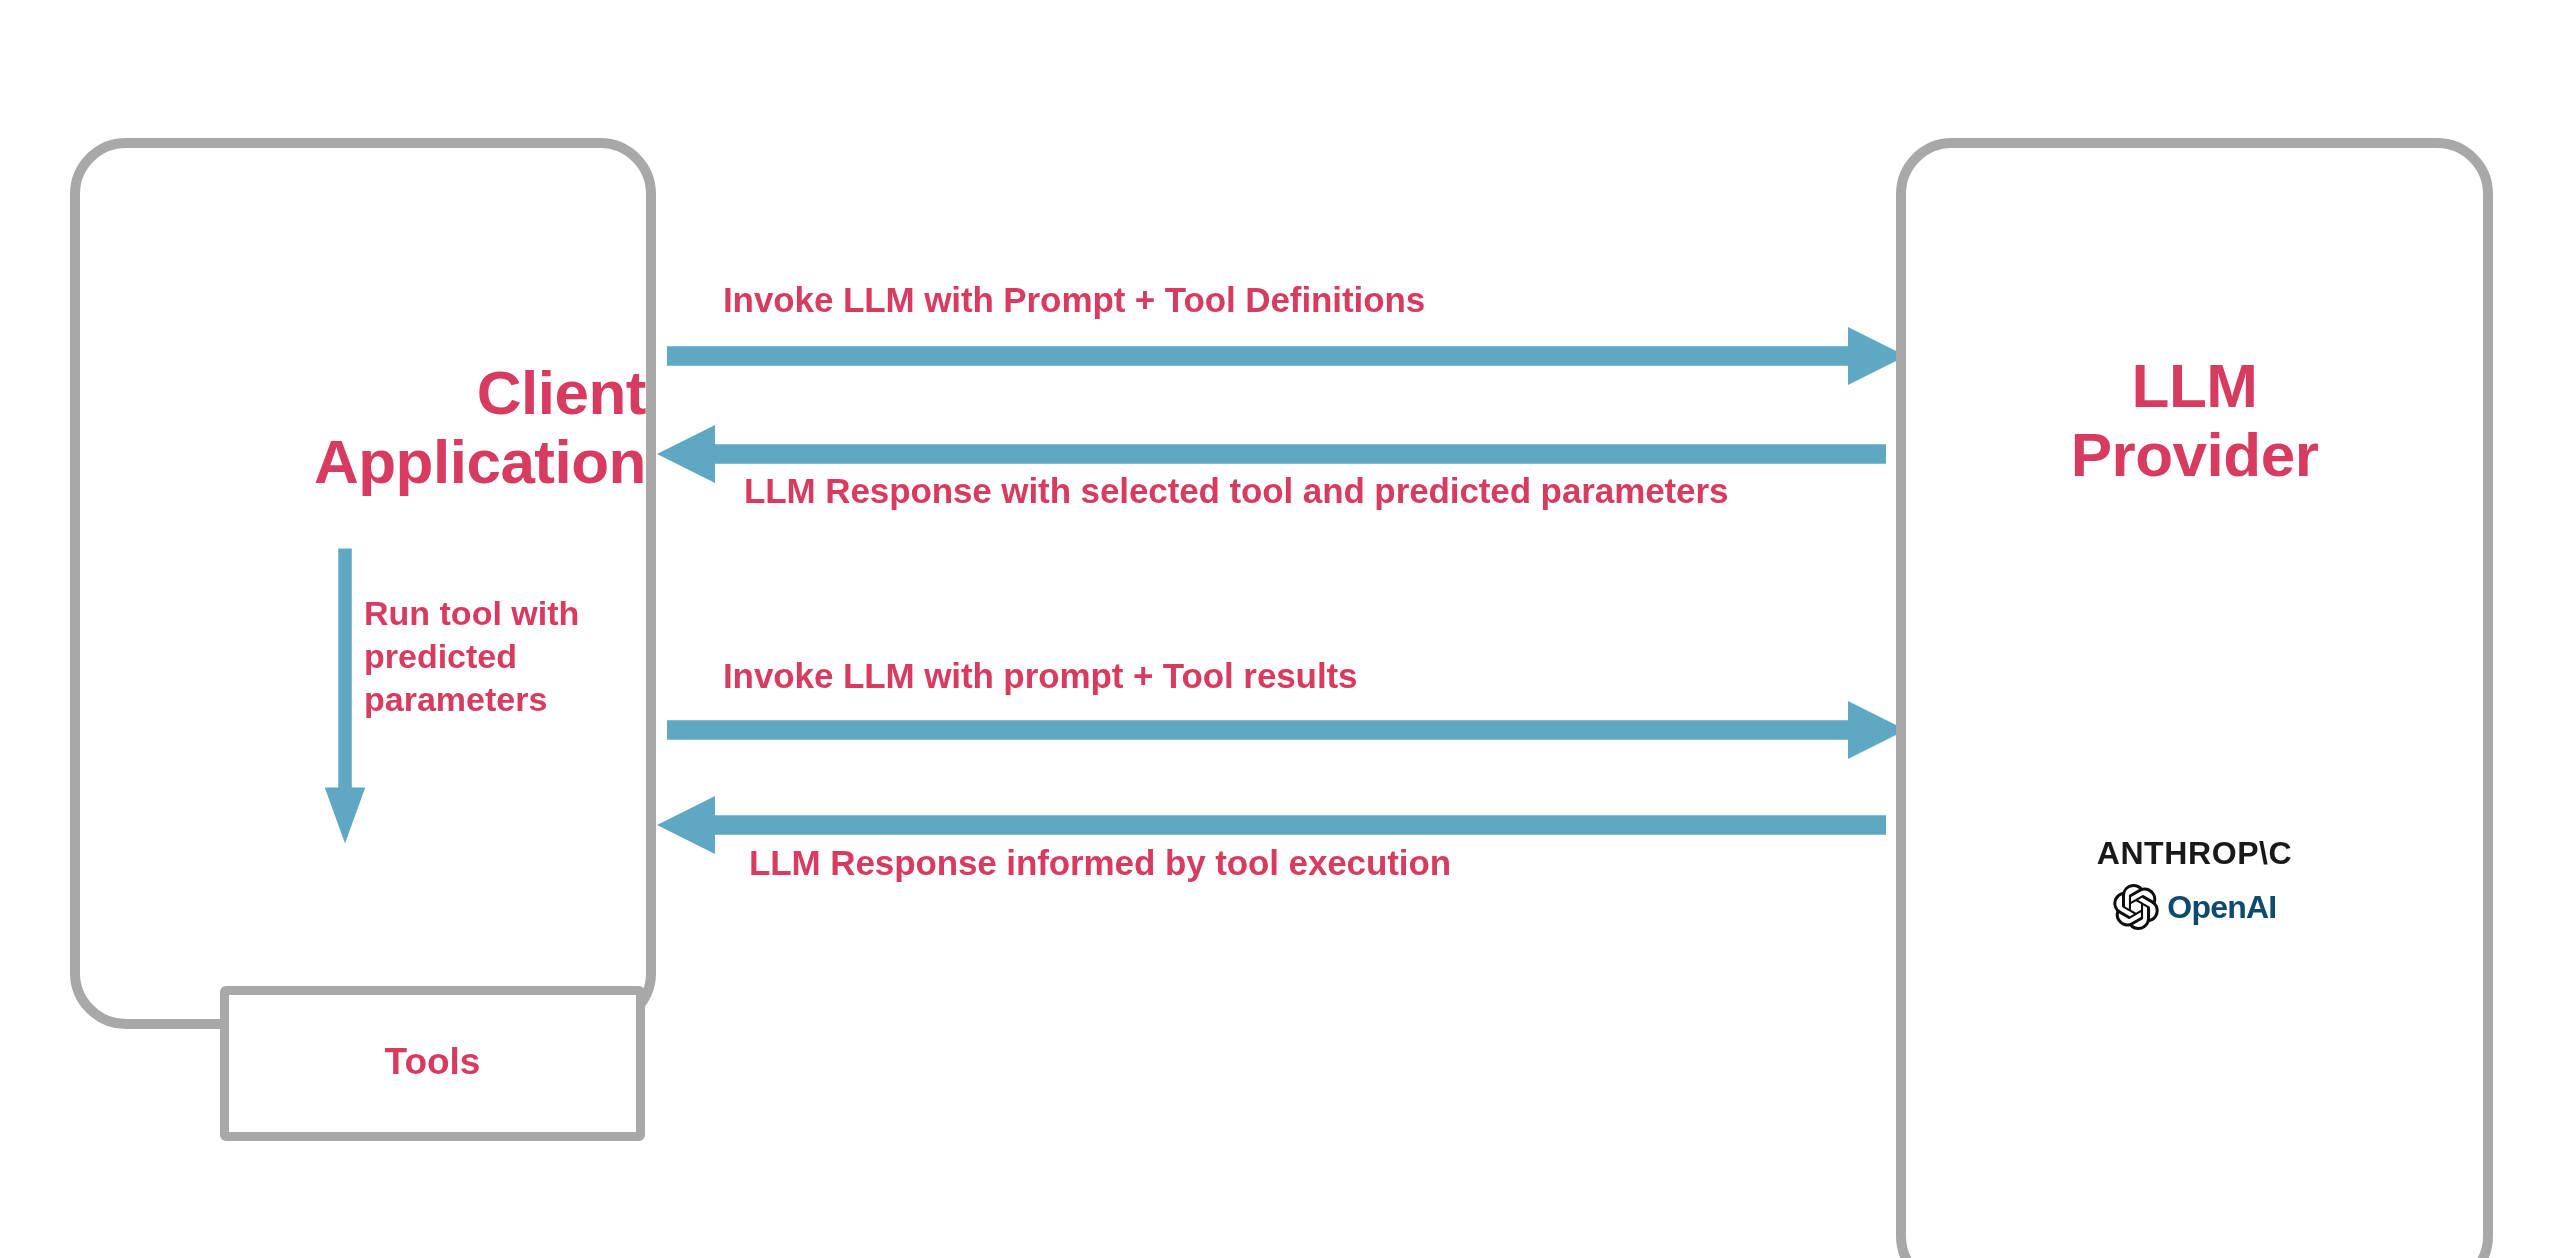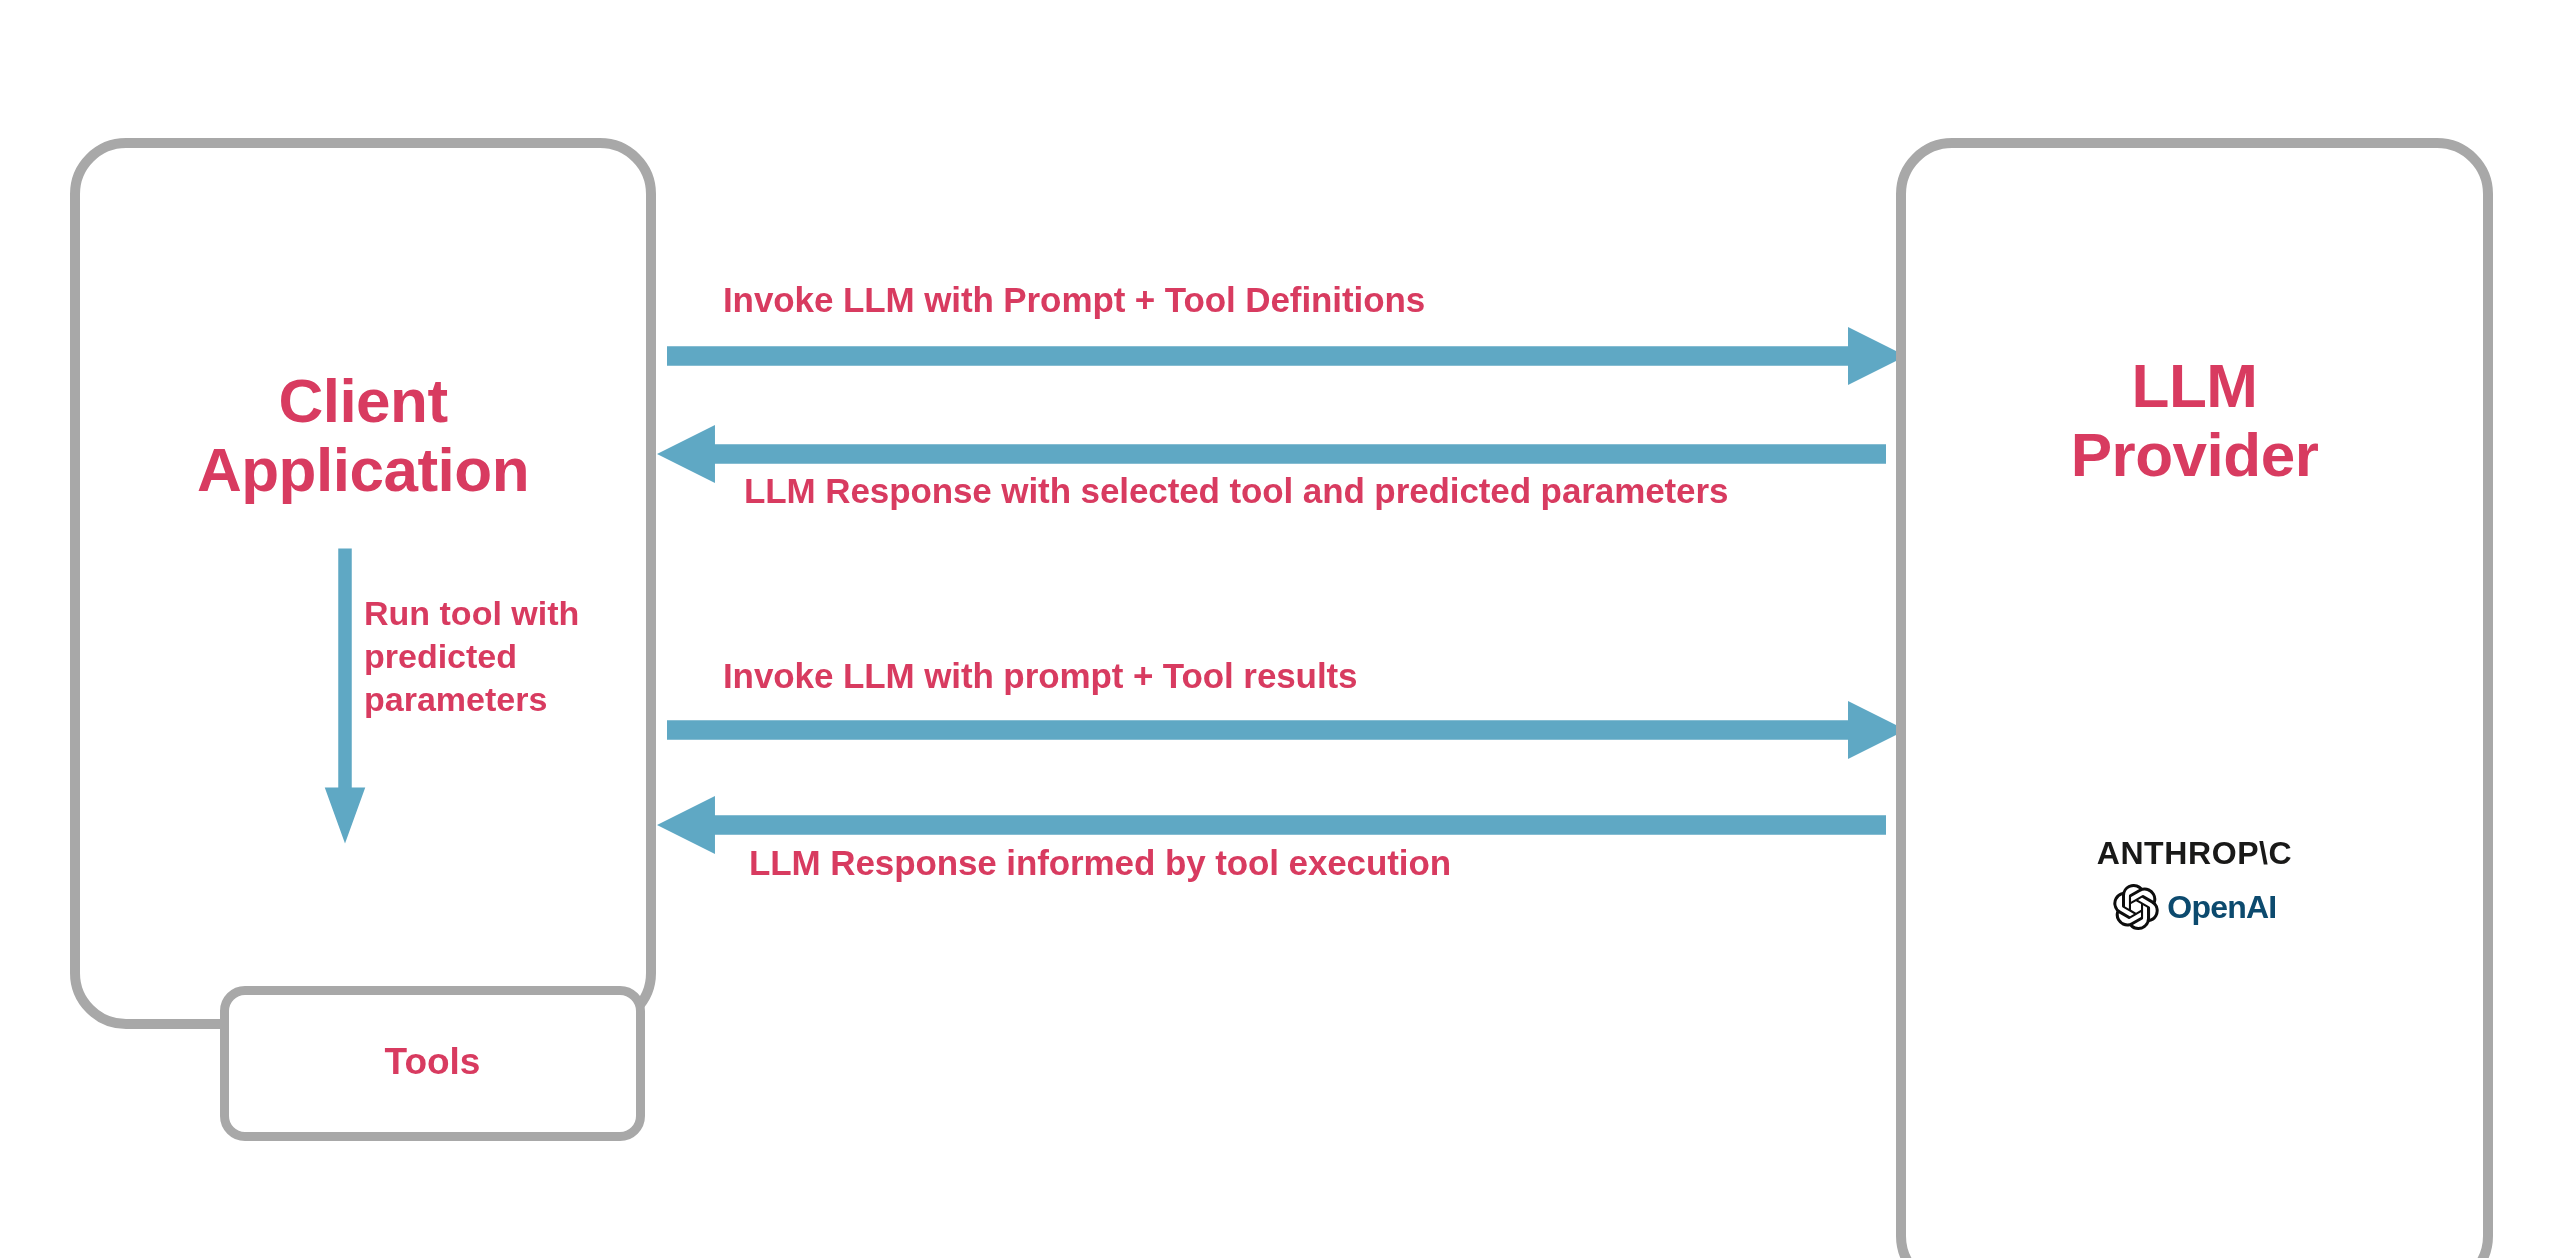--- a/index.html
+++ b/index.html
@@ -36,21 +36,21 @@
   #provider-box {
     left: 1896px;
     top: 138px;
     width: 597px;
     height: 1154px;
   }
   .tools-box {
     position: absolute;
     box-sizing: border-box;
     border: 9.7px solid #a8a8a8;
-    border-radius: 25px;
+    border-radius: 6px;
     background: #ffffff;
     left: 140px;
     top: 838px;
     width: 425px;
     height: 155px;
   }
 
   
   .box-title {
     position: absolute;
@@ -58,21 +58,22 @@
     text-align: center;
     color: #d83b60;
     font-size: 62px;
     font-weight: 600;
     line-height: 1.12;
     letter-spacing: -0.5px;
     white-space: pre-line;
   }
   #client-title {
     left: 0;
-    top: 218px;
+    top: 210px;
+    text-align: right;
   }
   #provider-title {
     left: 0;
     top: 203px;
   }
   .tools-label {
     position: absolute;
     left: 0;
     width: 100%;
     top: 46px;

